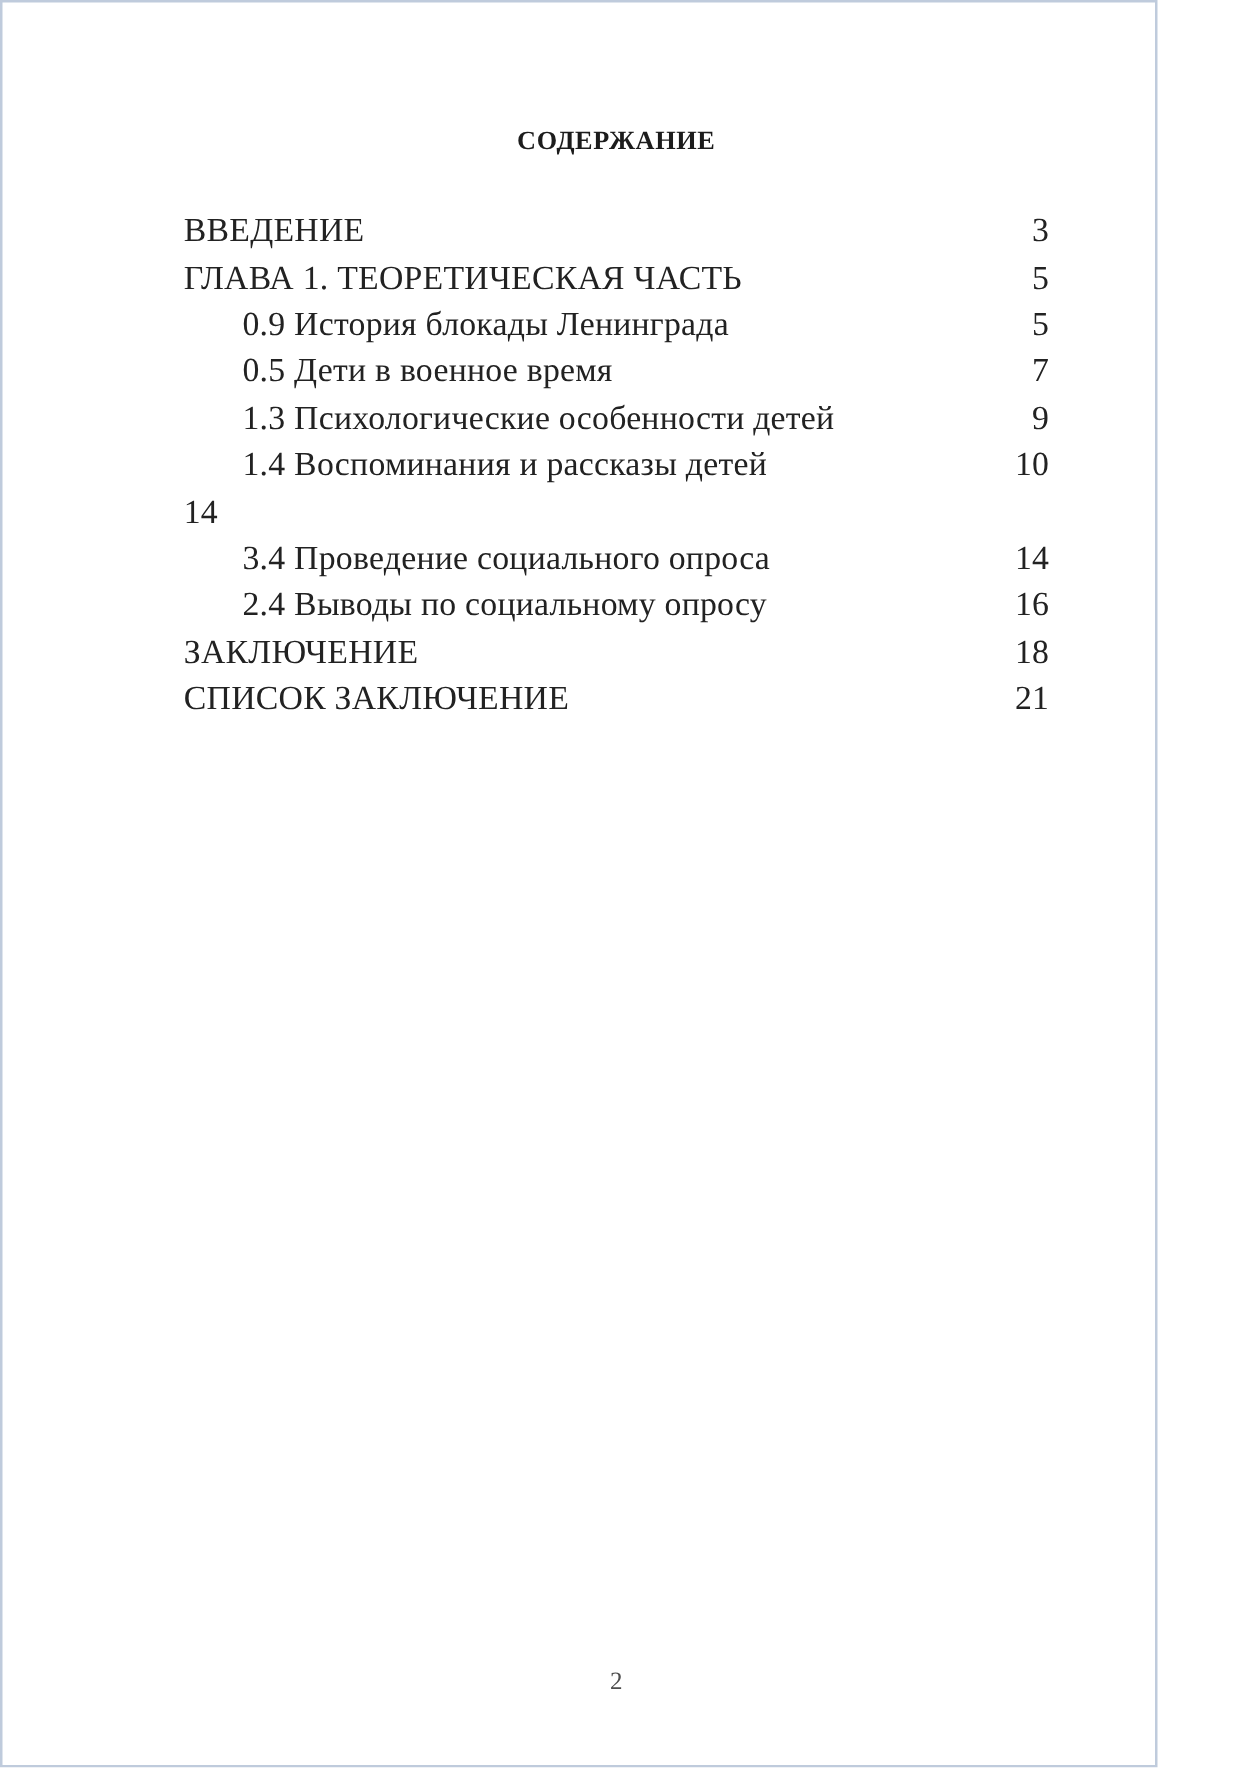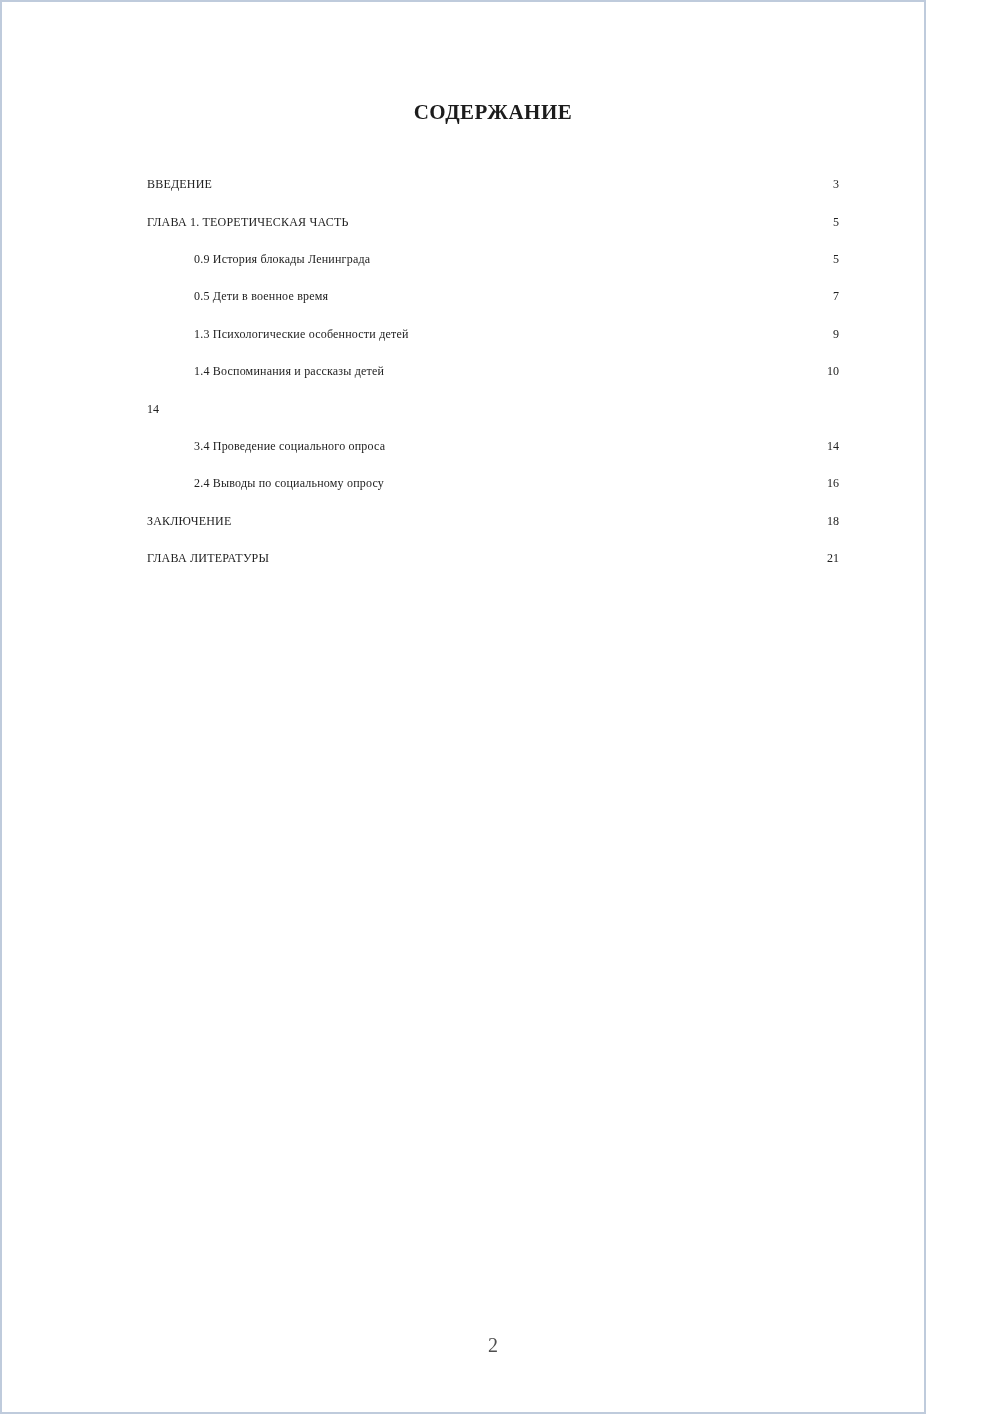--- a/index.html
+++ b/index.html
@@ -29,21 +29,21 @@
       color: #1c1c1c;
     }
     .toc {
       margin-top: 40px;
     }
     .toc-row {
       display: flex;
       justify-content: space-between;
       align-items: center;
       height: 37.4px;
-      font-size: 12px;
+      font-size: 27px;
       color: #222222;
     }
     .toc-row .toc-label {
       white-space: nowrap;
       letter-spacing: 0.2px;
     }
     .toc-row.level-1 .toc-label {
       padding-left: 47px;
     }
     .toc-row .toc-page {
@@ -111,21 +111,21 @@
       <span class="toc-label">2.4 Выводы по социальному опросу</span>
       <span class="toc-page">16</span>
     </div>
 
     <div class="toc-row level-0">
       <span class="toc-label">ЗАКЛЮЧЕНИЕ</span>
       <span class="toc-page">18</span>
     </div>
 
     <div class="toc-row level-0">
-      <span class="toc-label">ГЛАВА ЛИТЕРАТУРЫ</span>
+      <span class="toc-label">СПИСОК ЗАКЛЮЧЕНИЕ</span>
       <span class="toc-page">21</span>
     </div>
 
   </div>
 
   <div class="footer-page-number">2</div>
 
 </div>
 
 </body></html>

